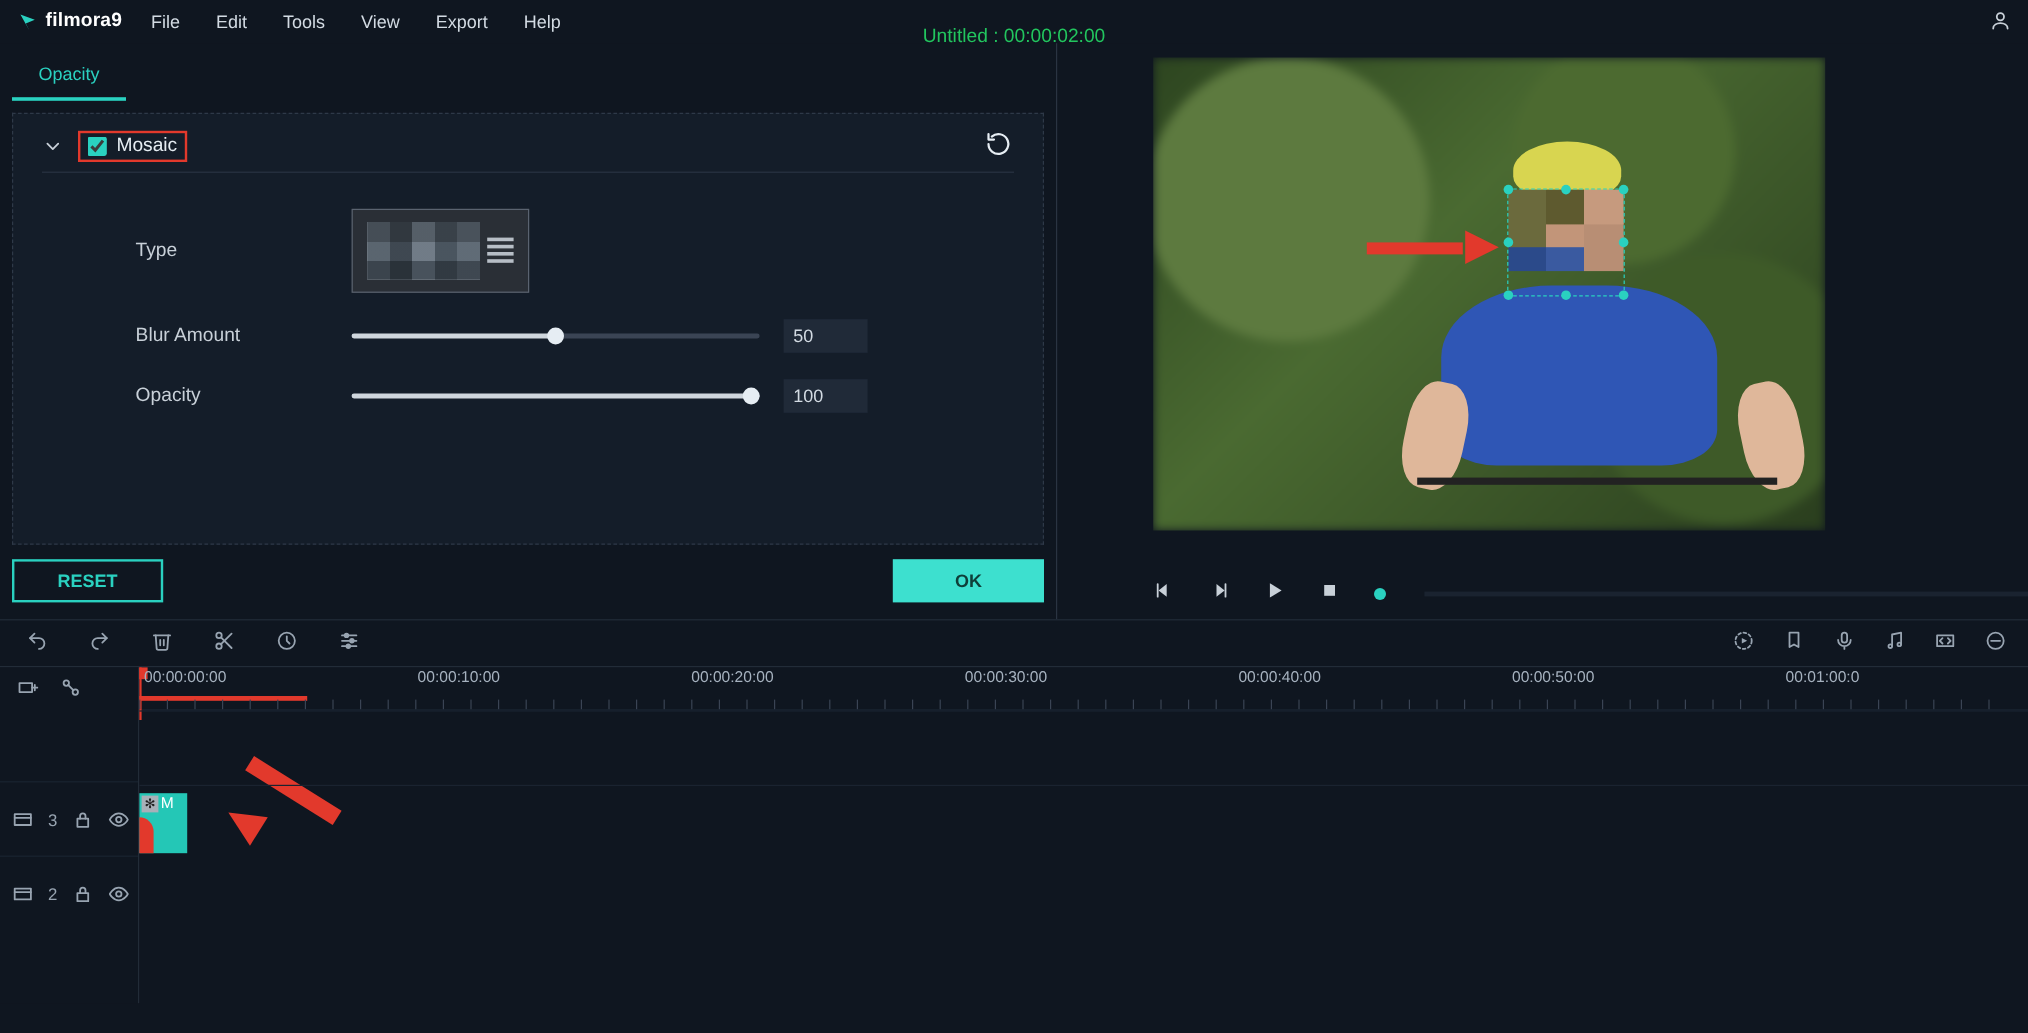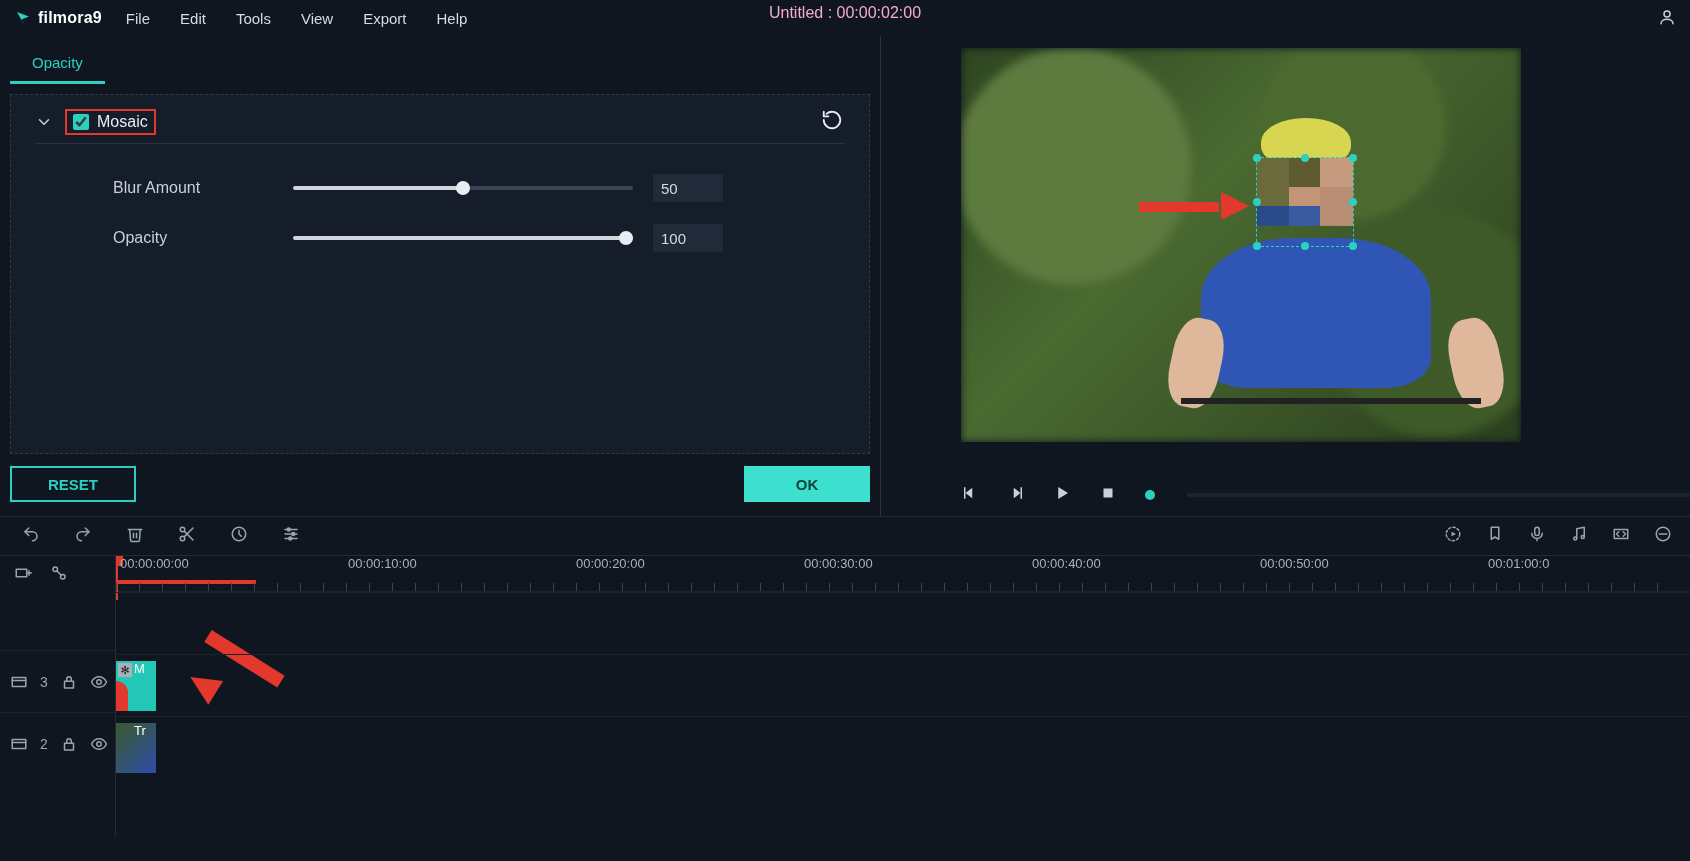--- a/index.html
+++ b/index.html
@@ -5,21 +5,21 @@
   * { box-sizing: border-box; margin: 0; padding: 0; font-family: "Segoe UI", Arial, sans-serif; }
   body { background:#0f1620; color:#c8d0d8; width:1690px; height:861px; overflow:hidden; position:relative; }
   
   .menubar { height:36px; display:flex; align-items:center; padding:0 14px; background:#0f1620; }
   .brand { display:flex; align-items:flex-start; gap:6px; margin-right:24px; }
   .brand-logo { width:18px; height:18px; }
   .brand-text { color:#fff; font-weight:600; font-size:16px; letter-spacing:.2px; }
   .brand-text b { color:#fff; font-weight:700; }
   .menu-items { display:flex; gap:30px; font-size:15px; color:#d3dbe3; }
   .menu-items span { cursor:pointer; }
-  .title-center { position:absolute; left:50%; transform:translateX(-50%); top:4px; font-size:16px; color:#f9a8d4; }
+  .title-center { position:absolute; left:50%; transform:translateX(-50%); top:22px; font-size:16px; color:#22c55e; }
   .user-icon { position:absolute; right:14px; top:8px; color:#c8d0d8; }
 
   .workspace { display:flex; height:480px; }
   .left-pane { width:880px; padding:8px 10px 0 10px; }
   .right-pane { flex:1; border-left:1px solid #2a3442; position:relative; }
 
   .tab-row { display:flex; }
   .tab { padding:10px 22px; font-size:15px; color:#2ad1c0; border-bottom:3px solid #2ad1c0; }
   .panel { margin-top:10px; border:1px dashed #2e3948; background:#141d29; height:360px; padding:10px 24px 20px 24px; position:relative; }
   .effect-head { display:flex; align-items:center; gap:14px; padding:6px 0 10px 0; border-bottom:1px solid #2a3442; }
@@ -179,20 +179,32 @@
         </div>
         <div class="reset-one">
           <svg class="icon big" viewBox="0 0 24 24">
               <path d="M3 12a9 9 0 1 0 3-6.7"></path>
               <polyline points="3 3 3 8 8 8"></polyline>
             </svg>
         </div>
       </div>
 
       <div class="form">
+        <div class="form-row">
+          <div class="form-label">Type</div>
+          <div class="type-thumb">
+            <div class="pixelated"></div>
+            <div class="type-icon">
+                <span></span>
+                <span></span>
+                <span></span>
+                <span></span>
+              </div>
+          </div>
+        </div>
         <div class="form-row">
           <div class="form-label">Blur Amount</div>
           <input type="range" min="0" max="100" value="50" class="slider slider-filled-50" style="">
           <input class="num-box" value="50" style="">
         </div>
         <div class="form-row">
           <div class="form-label">Opacity</div>
           <input type="range" min="0" max="100" value="100" class="slider slider-filled-100" style="">
           <input class="num-box" value="100" style="">
         </div>
@@ -437,19 +449,14 @@
     <div class="track-lane">
       <div class="red-arrow-2"></div>
     </div>
     <div class="track-lane">
       <div class="clip-mosaic">
         <div class="star">✻</div>
         <div class="label">M</div>
         <div class="cut"></div>
       </div>
     </div>
-    <div class="track-lane">
-      <div class="clip-video">
-        <div class="label">Tr</div>
-      </div>
-    </div>
   </div>
 </div>
 
 </body></html>

